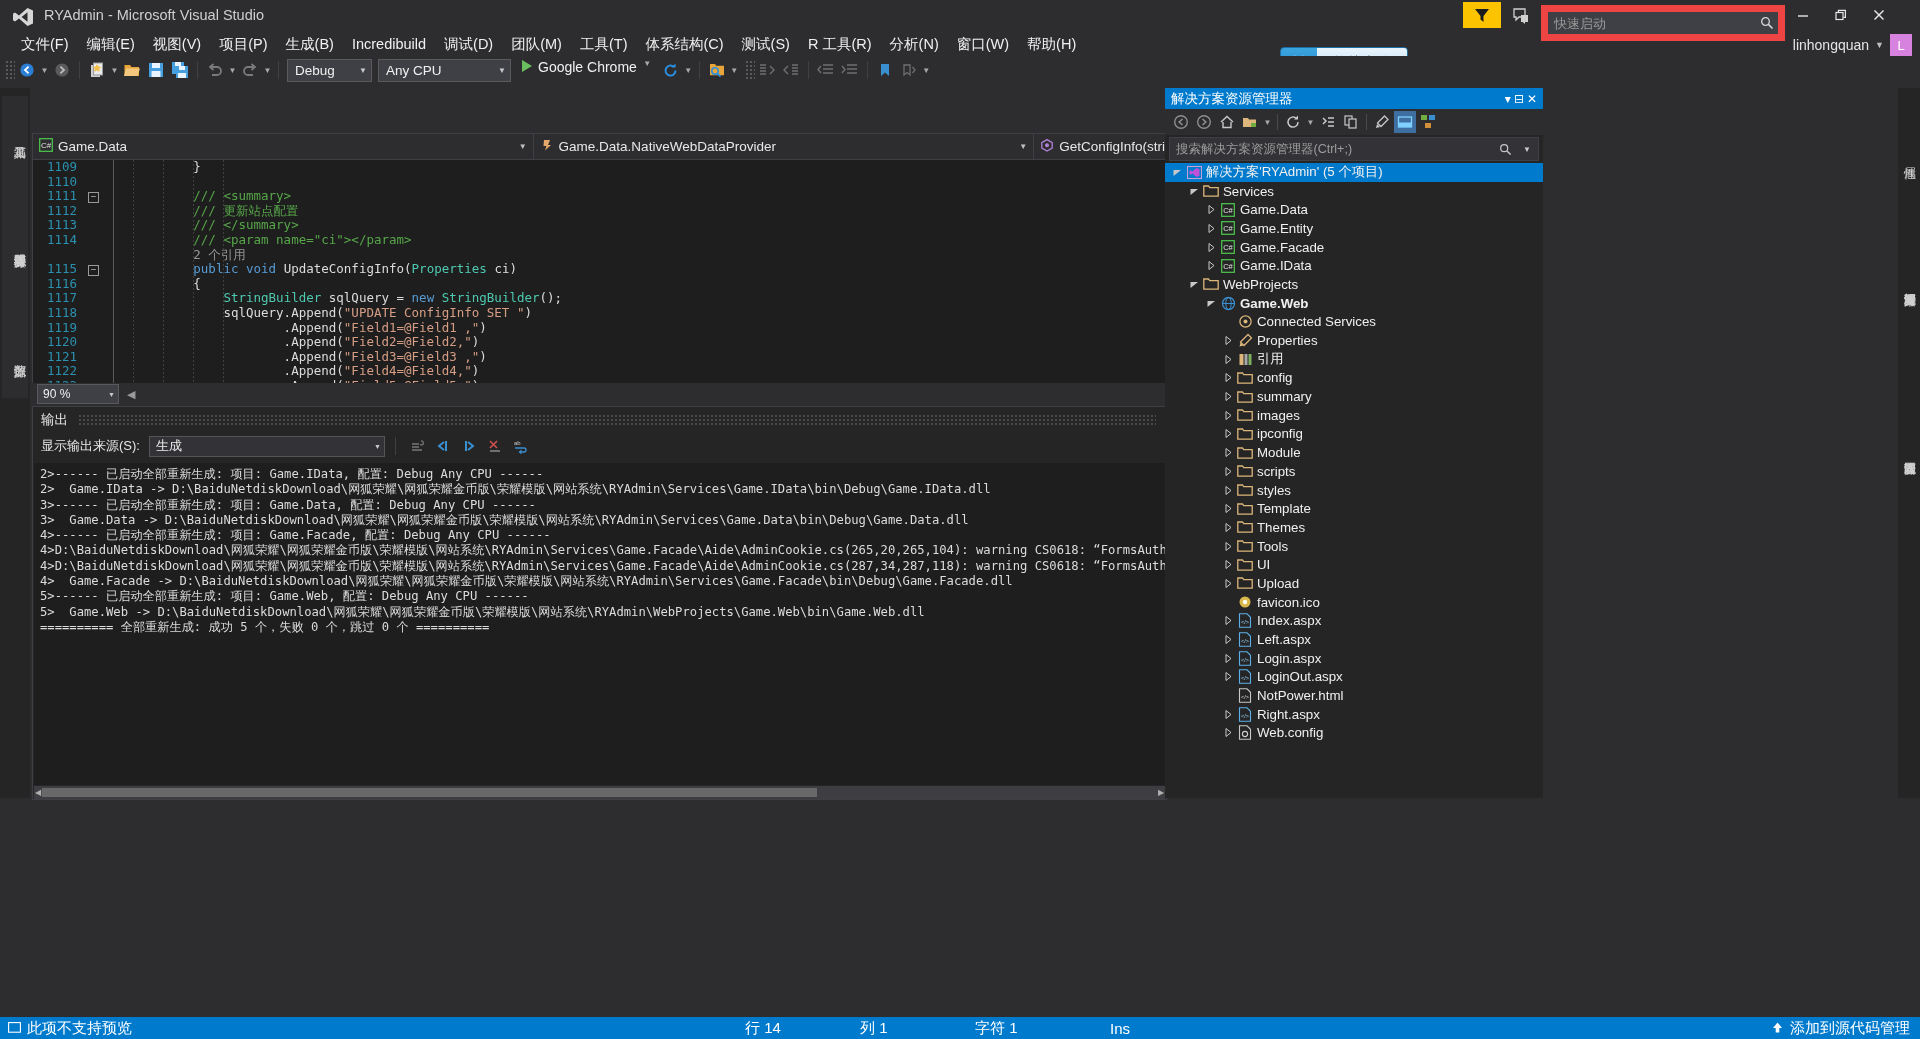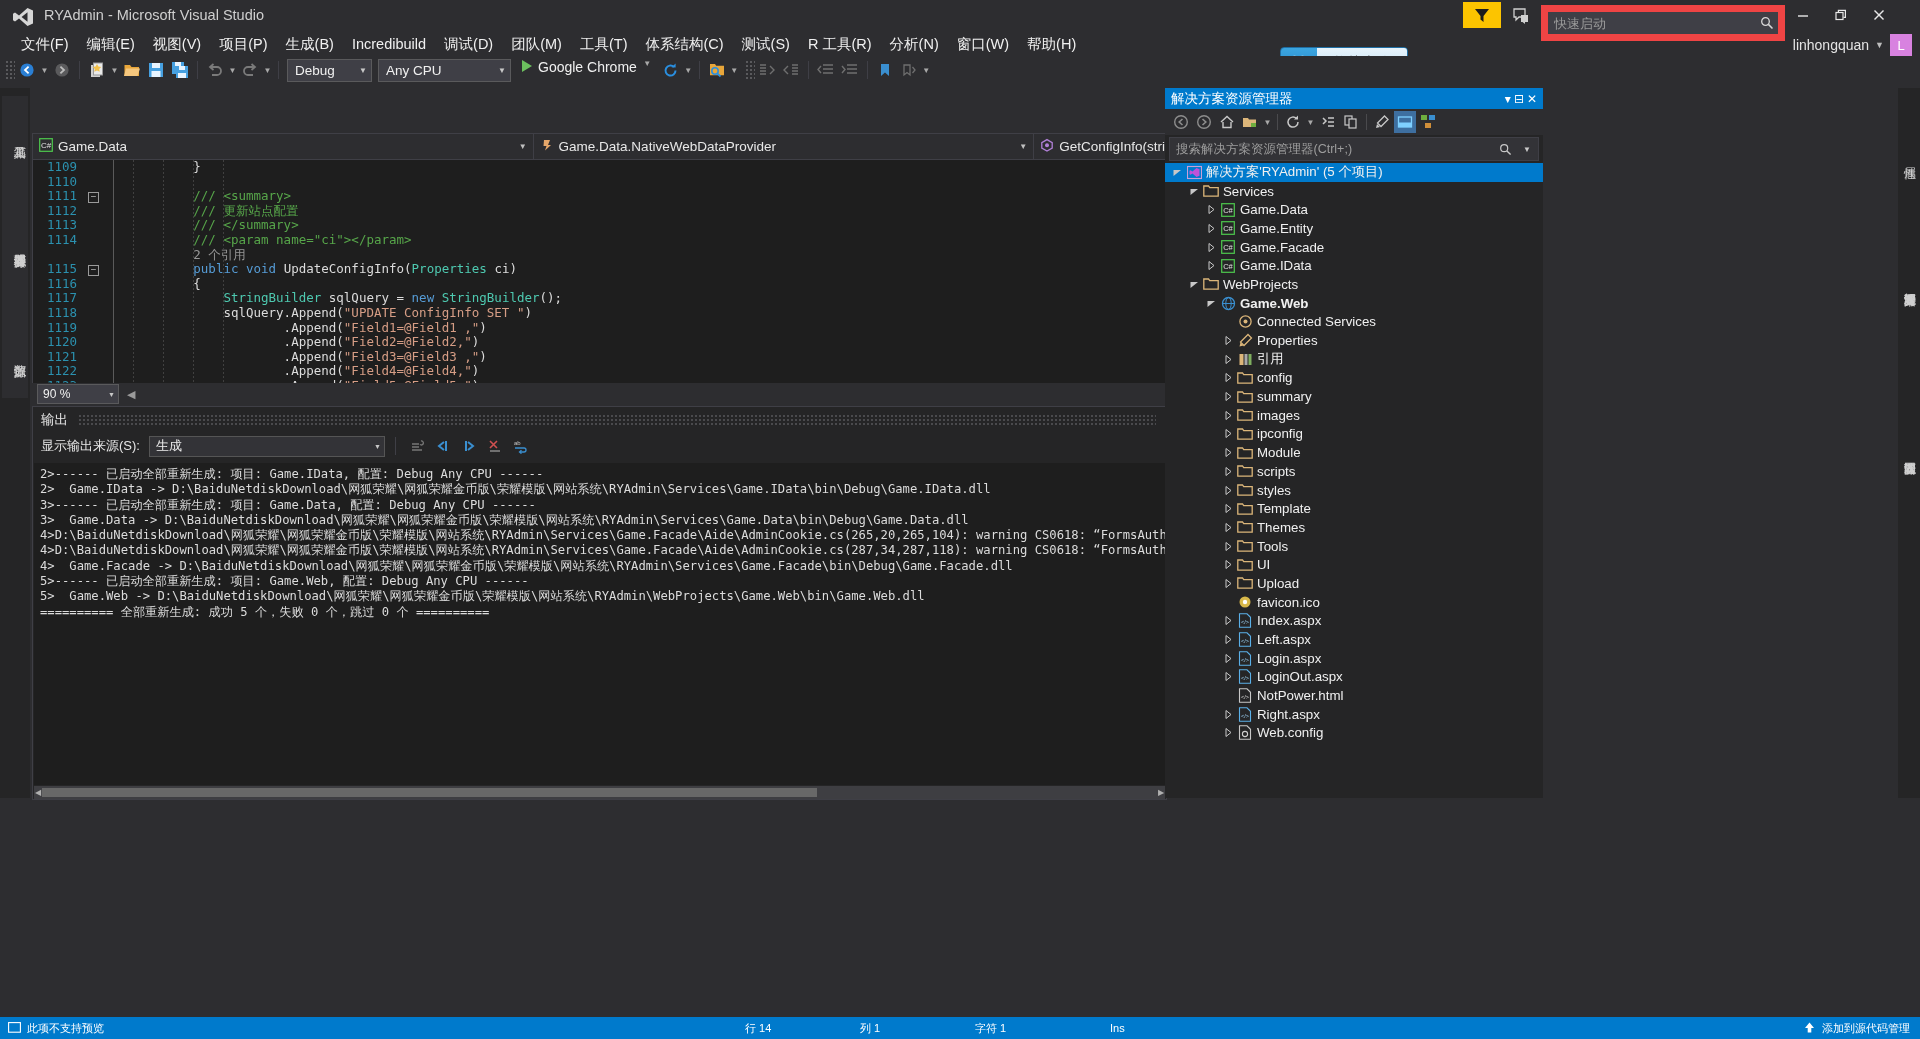--- a/index.html
+++ b/index.html
@@ -114,21 +114,21 @@
   .se-search input{flex:1;background:transparent;border:none;outline:none;color:#b8b8b8;font-size:12.5px;padding-left:6px;font-family:"Liberation Sans",sans-serif;}
   .se-search input::placeholder{color:#9d9d9d;}
   .se-tree{position:absolute;left:0;top:75px;right:0;bottom:0;overflow:hidden;}
   .tnode{height:18.7px;display:flex;align-items:center;white-space:nowrap;font-size:13.3px;color:#f0f0f0;}
   .tnode.sel{background:#007acc;}
   .tw{width:16px;height:16px;display:flex;align-items:center;justify-content:center;color:#c8c8c8;font-size:8px;flex:0 0 auto;}
   .ti{width:18px;height:16px;display:flex;align-items:center;justify-content:center;flex:0 0 auto;}
   .tl{padding-left:3px;}
 
   
-  .statusbar{position:absolute;left:0;bottom:0;width:1920px;height:22px;background:#007acc;display:flex;align-items:center;color:#fff;font-size:11px;}
+  .statusbar{position:absolute;left:0;bottom:0;width:1920px;height:22px;background:#007acc;display:flex;align-items:center;color:#fff;font-size:15px;}
   .sb-left{display:flex;align-items:center;gap:6px;padding-left:8px;}
   .sb-cell{position:absolute;}
   .sb-right{position:absolute;right:10px;display:flex;align-items:center;gap:6px;}
 </style>
 </head>
 <body>
 
 <div id="app">
 
   <div class="titlebar">
@@ -471,20 +471,21 @@
             <path d="M2 10 H11 a2 2 0 0 1 0 4 H7" fill="none" stroke="#3a8fd0" stroke-width="1.3"></path>
             <path d="M8.5 12.2 L6.5 14 L8.5 15.6" fill="none" stroke="#3a8fd0" stroke-width="1.3"></path>
           </svg>
       </div>
     </div>
     <div class="out-body" id="out-body">
         <div class="out-line">2&gt;------ 已启动全部重新生成: 项目: Game.IData, 配置: Debug Any CPU ------</div>
         <div class="out-line">2&gt;  Game.IData -&gt; D:\BaiduNetdiskDownload\网狐荣耀\网狐荣耀金币版\荣耀模版\网站系统\RYAdmin\Services\Game.IData\bin\Debug\Game.IData.dll</div>
         <div class="out-line">3&gt;------ 已启动全部重新生成: 项目: Game.Data, 配置: Debug Any CPU ------</div>
         <div class="out-line">3&gt;  Game.Data -&gt; D:\BaiduNetdiskDownload\网狐荣耀\网狐荣耀金币版\荣耀模版\网站系统\RYAdmin\Services\Game.Data\bin\Debug\Game.Data.dll</div>
+        <div class="out-line">4&gt;------ 已启动全部重新生成: 项目: Game.Facade, 配置: Debug Any CPU ------</div>
         <div class="out-line">4&gt;D:\BaiduNetdiskDownload\网狐荣耀\网狐荣耀金币版\荣耀模版\网站系统\RYAdmin\Services\Game.Facade\Aide\AdminCookie.cs(265,20,265,104): warning CS0618: “FormsAuthentication</div>
         <div class="out-line">4&gt;D:\BaiduNetdiskDownload\网狐荣耀\网狐荣耀金币版\荣耀模版\网站系统\RYAdmin\Services\Game.Facade\Aide\AdminCookie.cs(287,34,287,118): warning CS0618: “FormsAuthentication</div>
         <div class="out-line">4&gt;  Game.Facade -&gt; D:\BaiduNetdiskDownload\网狐荣耀\网狐荣耀金币版\荣耀模版\网站系统\RYAdmin\Services\Game.Facade\bin\Debug\Game.Facade.dll</div>
         <div class="out-line">5&gt;------ 已启动全部重新生成: 项目: Game.Web, 配置: Debug Any CPU ------</div>
         <div class="out-line">5&gt;  Game.Web -&gt; D:\BaiduNetdiskDownload\网狐荣耀\网狐荣耀金币版\荣耀模版\网站系统\RYAdmin\WebProjects\Game.Web\bin\Game.Web.dll</div>
         <div class="out-line">========== 全部重新生成: 成功 5 个，失败 0 个，跳过 0 个 ==========</div>
       </div>
     <div class="hscroll">
       <span class="hs-left">◀</span>
       <div class="hthumb"></div>

